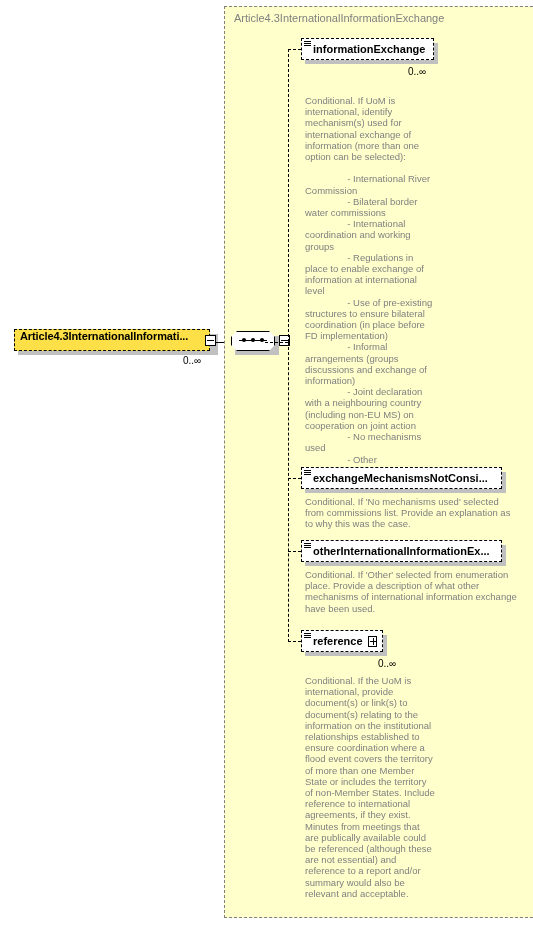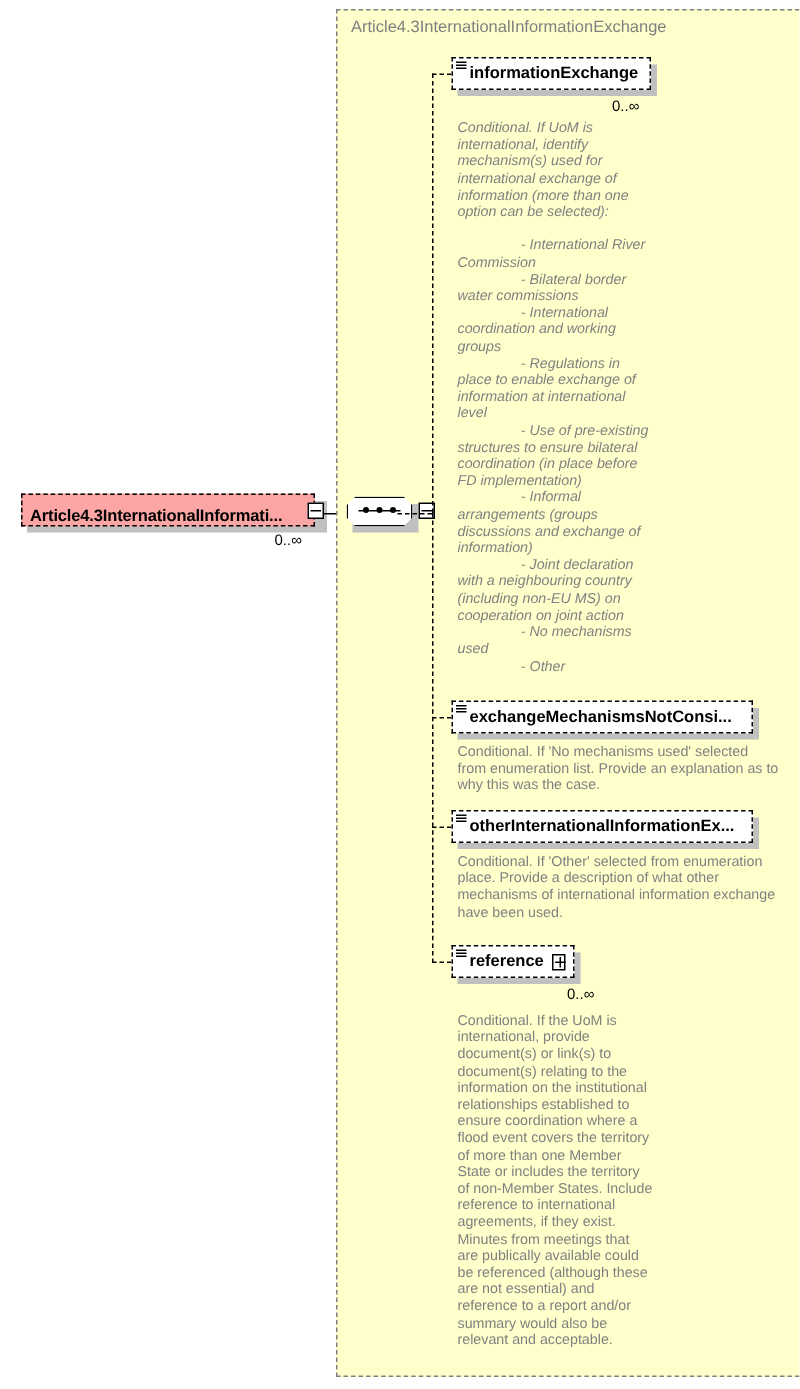--- a/index.html
+++ b/index.html
@@ -28,26 +28,26 @@
     left: 4px;
     top: 5px;
     width: 200px;
     height: 21px;
     background: #c0c0c0;
   }
   .elem-box {
     position: absolute;
     left: 0;
     top: 0;
-    background: #fca5a5;
+    background: #fde047;
     border: 1px dashed #000000;
     box-sizing: border-box;
     height: 22px;
     display: flex;
-    align-items: flex-end;
+    align-items: flex-start;
     padding: 0 4px 0 5px;
     white-space: nowrap;
   }
   .root-box {
     width: 196px;
     justify-content: flex-start;
   }
   .root-label {
     font-size: 11px;
     font-weight: bold;
@@ -287,21 +287,21 @@
   <div class="child-box" style="width:133px;text-align:right;">
     <span class="elem-glyph">
         <i></i>
         <i></i>
         <i></i>
       </span>
     <span class="child-label">informationExchange</span>
   </div>
 </div>
 <div class="occurs" style="left:408px; top:66px;">0..∞</div>
-<div class="anno" style="left:305px; top:80px; width:130px;font-style:italic;">Conditional. If UoM is international, identify mechanism(s) used for international exchange of information (more than one option can be selected):
+<div class="anno" style="left:305px; top:95px; width:130px;">Conditional. If UoM is international, identify mechanism(s) used for international exchange of information (more than one option can be selected):
 
                 - International River Commission
                 - Bilateral border water commissions
                 - International coordination and working groups
                 - Regulations in place to enable exchange of information at international level
                 - Use of pre-existing structures to ensure bilateral coordination (in place before FD implementation)
                 - Informal arrangements (groups discussions and exchange of information)
                 - Joint declaration with a neighbouring country (including non-EU MS) on cooperation on joint action
                 - No mechanisms used
                 - Other</div>
@@ -310,21 +310,21 @@
   <div class="child-shadow" style="width:201px;"></div>
   <div class="child-box" style="width:201px;">
     <span class="elem-glyph">
         <i></i>
         <i></i>
         <i></i>
       </span>
     <span class="child-label">exchangeMechanismsNotConsi...</span>
   </div>
 </div>
-<div class="anno" style="left:305px; top:496px; width:215px;">Conditional. If 'No mechanisms used' selected from enumeration list. Provide an explanation as to why this was the case.</div>
+<div class="anno" style="left:305px; top:496px; width:215px;">Conditional. If 'No mechanisms used' selected from commissions list. Provide an explanation as to why this was the case.</div>
 
 <div class="child-wrap" style="left:301px; top:540px; width:205px;">
   <div class="child-shadow" style="width:201px;"></div>
   <div class="child-box" style="width:201px;">
     <span class="elem-glyph">
         <i></i>
         <i></i>
         <i></i>
       </span>
     <span class="child-label">otherInternationalInformationEx...</span>

